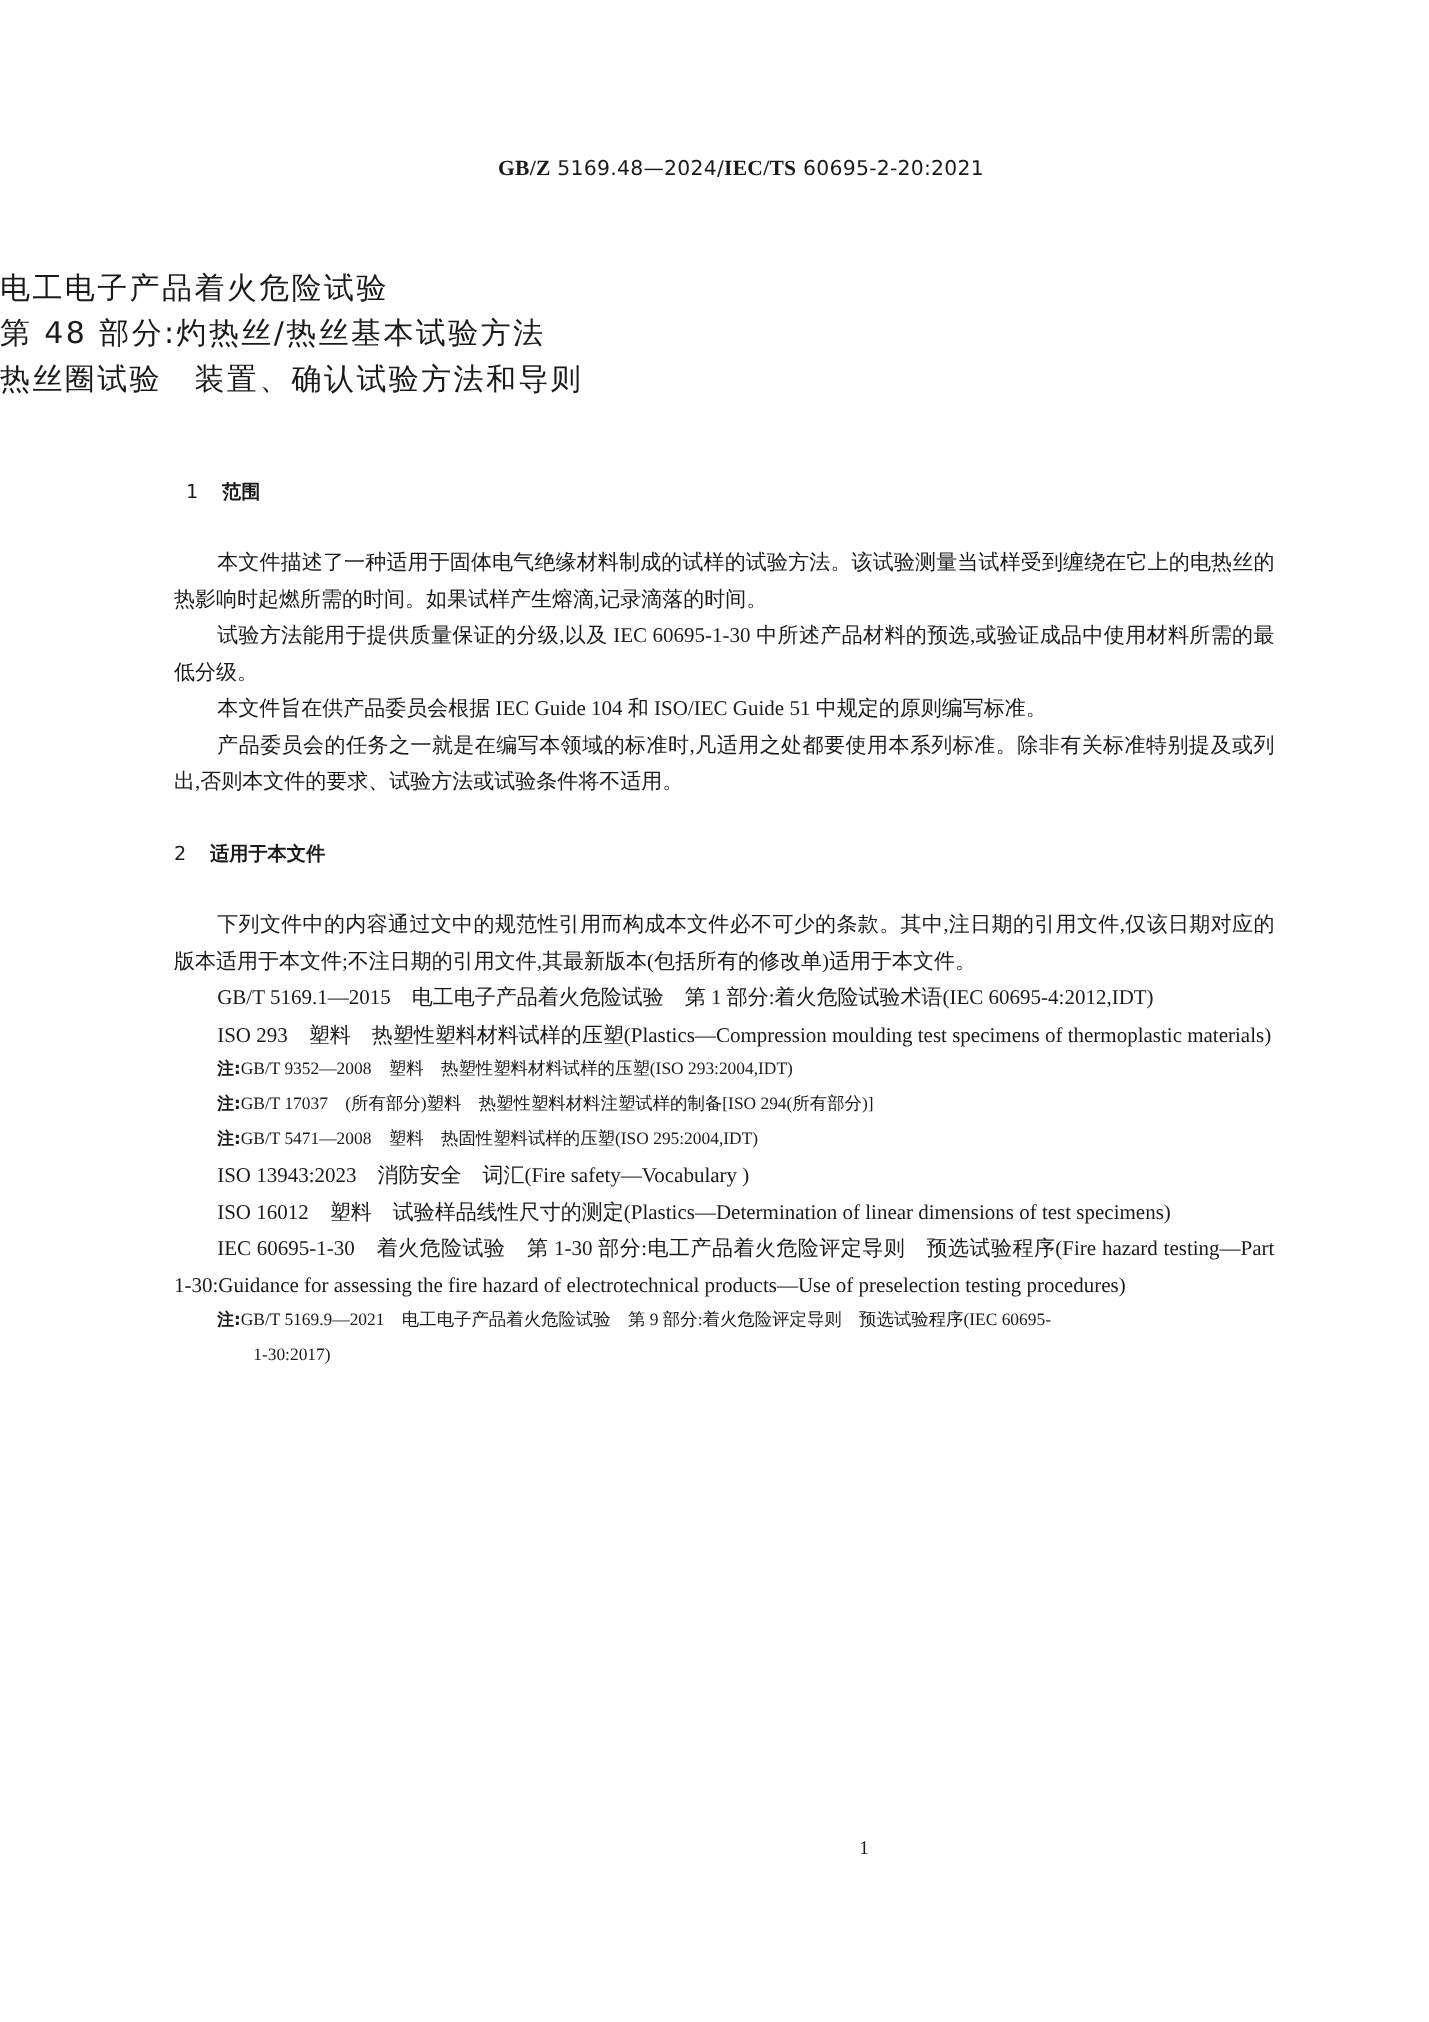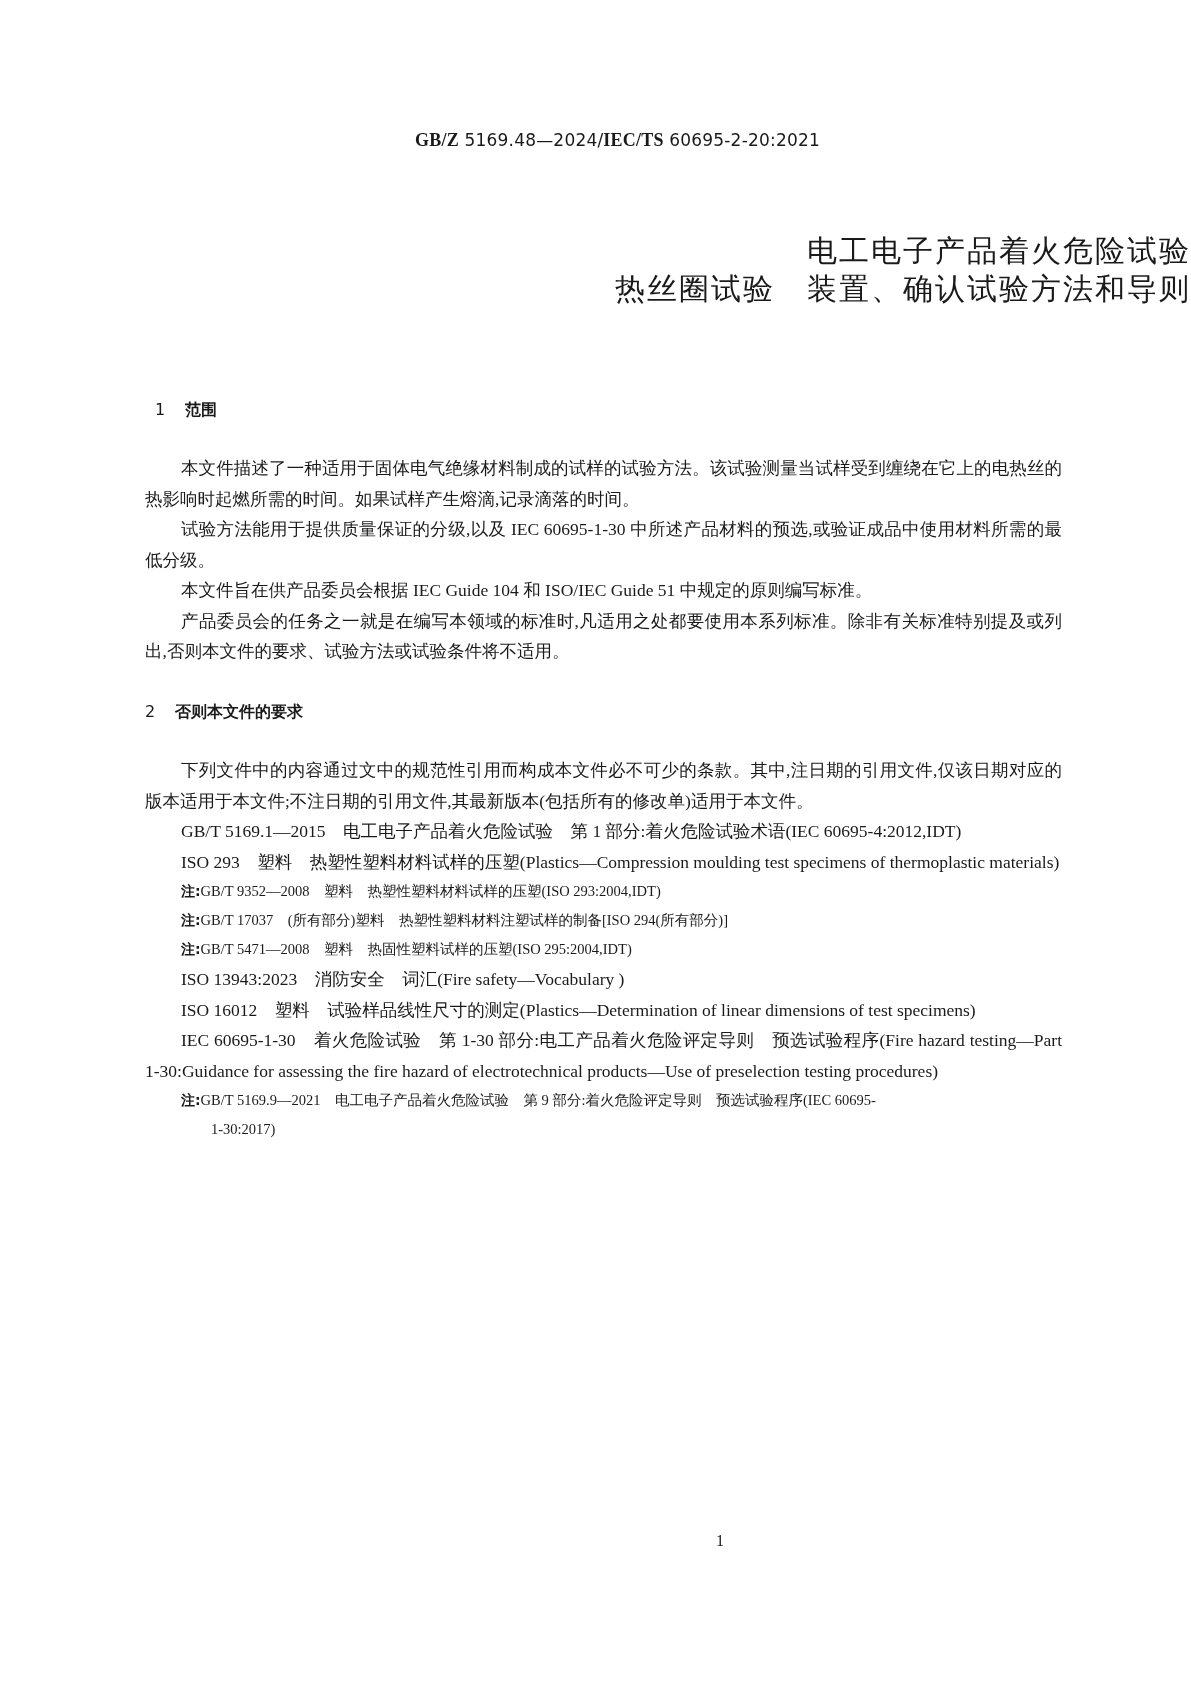--- a/index.html
+++ b/index.html
@@ -9,23 +9,23 @@
     color: #1a1a1a;
   }
   .page { position: absolute; left: 0; top: 0; width: 954px; height: 1685px; }
   .std-code {
     position: absolute; right: 134px; top: 130px;
     font-size: 17px; letter-spacing: 0.2px;
     font-family: "DejaVu Sans", sans-serif;
   }
   .std-code b { font-family: "Liberation Serif", serif; font-weight: bold; font-size: 18px; }
   .title-block {
-    position: absolute; left: 0; width: 1191px; top: 232px;
-    text-align: right; font-family: "DejaVu Sans", sans-serif;
-    font-size: 30px; line-height: 38px; letter-spacing: 2px;
+    position: absolute; left: 0; width: 1191px; top: 221px;
+    text-align: left; font-family: "DejaVu Sans", sans-serif;
+    font-size: 25px; line-height: 38px; letter-spacing: 2px;
   }
   .title-line { display: block; }
   .heading {
     position: absolute; left: 145px; font-family: "DejaVu Sans", sans-serif;
     font-size: 16px; font-weight: bold;
   }
   .heading .num { display: inline-block; width: 30px; font-weight: normal; }
   .body {
     position: absolute; left: 145px; width: 917px;
     font-size: 17.5px; line-height: 30.5px; text-align: justify;
@@ -43,36 +43,37 @@
 <body>
 
 <div class="page">
 
   <div class="std-code">
     <b>GB/Z</b><span> 5169.48—2024/</span><b>IEC/TS</b><span> 60695-2-20:2021</span>
   </div>
 
   <div class="title-block">
     <span class="title-line">电工电子产品着火危险试验</span>
+    <span class="title-line">第 48 部分:灼热丝/热丝基本试验方法</span>
     <span class="title-line">热丝圈试验　装置、确认试验方法和导则</span>
   </div>
 
   <div class="heading" style="top:400px;margin-left:10px;">
     <span class="num">1</span><span>范围</span>
   </div>
 
   <div class="body" style="top:453px;">
     <p class="p">本文件描述了一种适用于固体电气绝缘材料制成的试样的试验方法。该试验测量当试样受到缠绕在它上的电热丝的热影响时起燃所需的时间。如果试样产生熔滴,记录滴落的时间。</p>
     <p class="p">试验方法能用于提供质量保证的分级,以及 IEC 60695-1-30 中所述产品材料的预选,或验证成品中使用材料所需的最低分级。</p>
     <p class="p">本文件旨在供产品委员会根据 IEC Guide 104 和 ISO/IEC Guide 51 中规定的原则编写标准。</p>
     <p class="p">产品委员会的任务之一就是在编写本领域的标准时,凡适用之处都要使用本系列标准。除非有关标准特别提及或列出,否则本文件的要求、试验方法或试验条件将不适用。</p>
   </div>
 
   <div class="heading" style="top:702px;">
-    <span class="num">2</span><span>否则本文件的要求</span>
+    <span class="num">2</span><span>适用于本文件</span>
   </div>
 
   <div class="body" style="top:755px;">
     <p class="p">下列文件中的内容通过文中的规范性引用而构成本文件必不可少的条款。其中,注日期的引用文件,仅该日期对应的版本适用于本文件;不注日期的引用文件,其最新版本(包括所有的修改单)适用于本文件。</p>
 
     <p class="ref">GB/T 5169.1—2015　电工电子产品着火危险试验　第 1 部分:着火危险试验术语(IEC 60695-4:2012,IDT)</p>
 
     <p class="ref">ISO 293　塑料　热塑性塑料材料试样的压塑(Plastics—Compression moulding test specimens of thermoplastic materials)</p>
     <p class="note"><span class="note-label">注:</span><span>GB/T 9352—2008　塑料　热塑性塑料材料试样的压塑(ISO 293:2004,IDT)</span></p>
 

